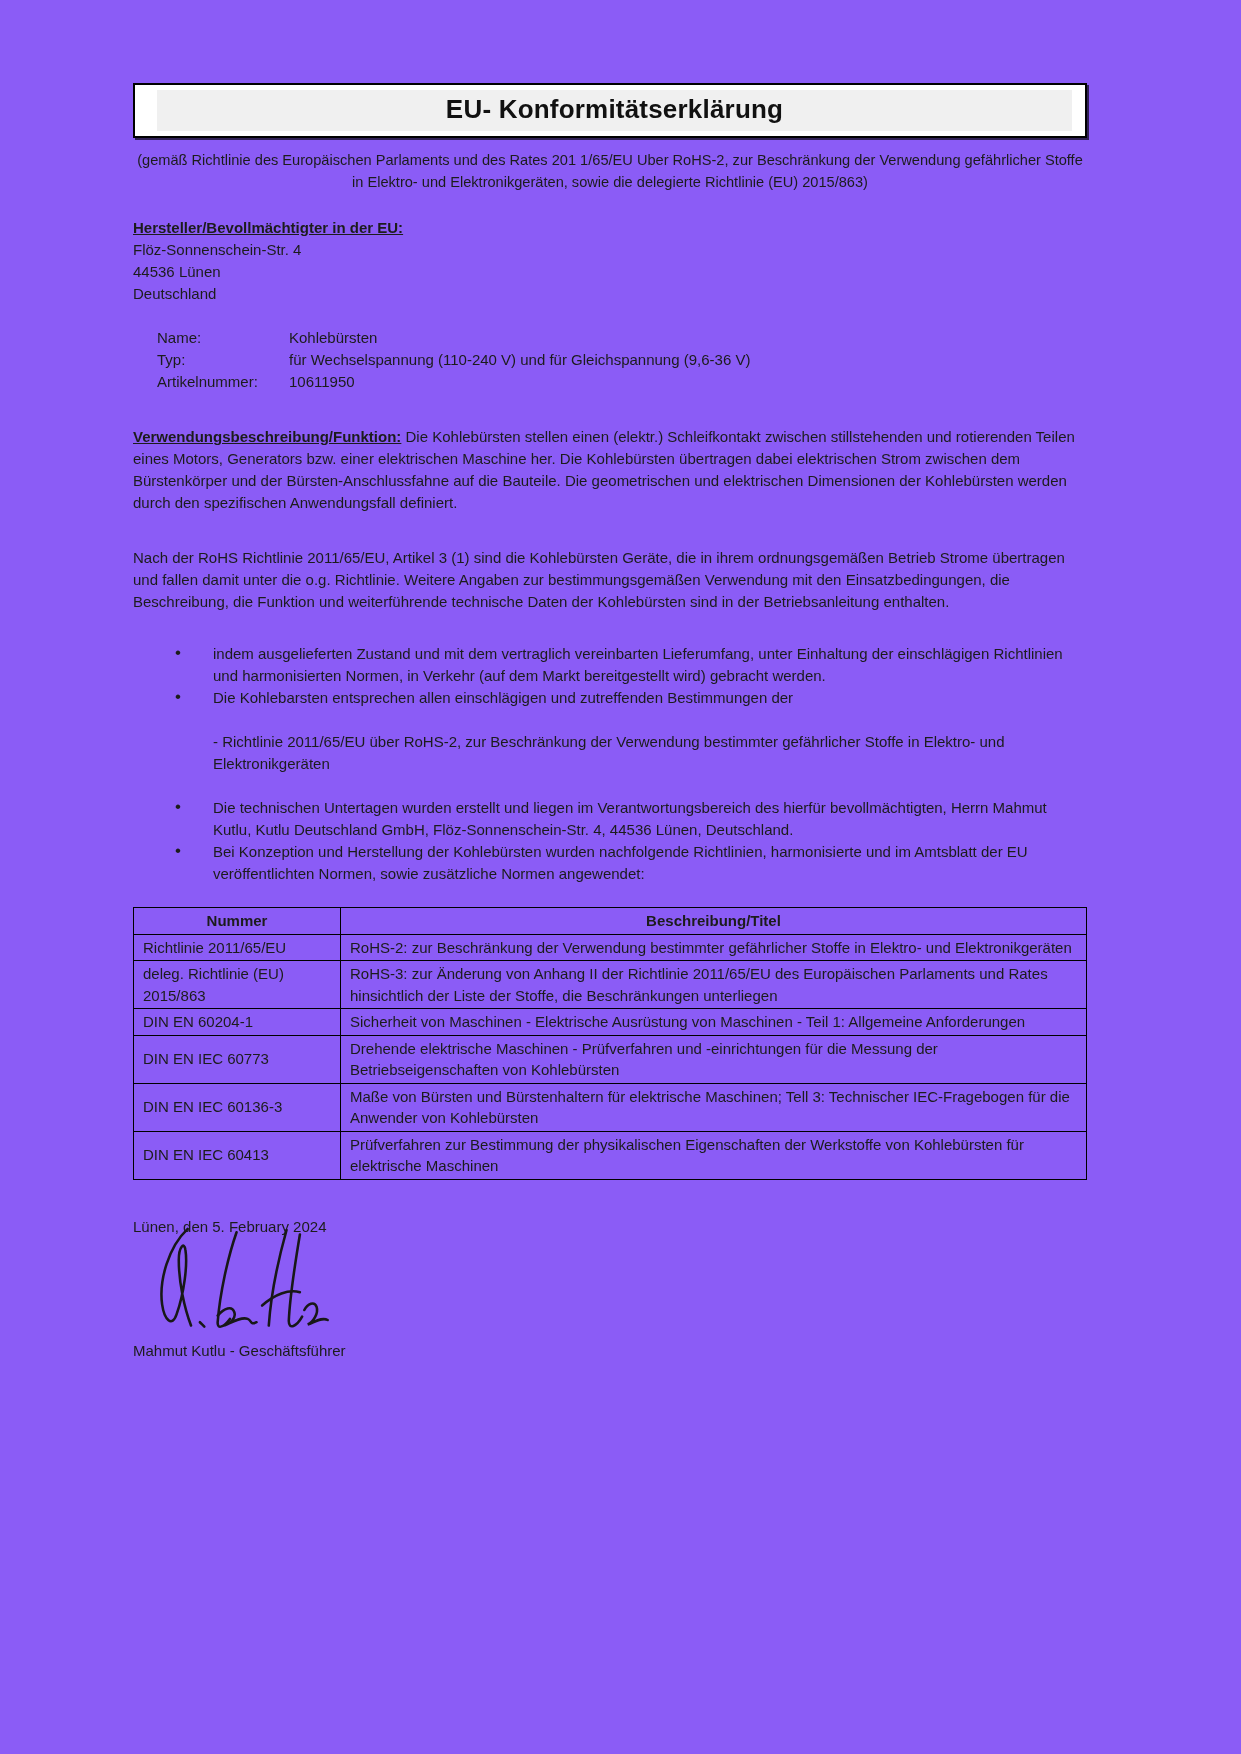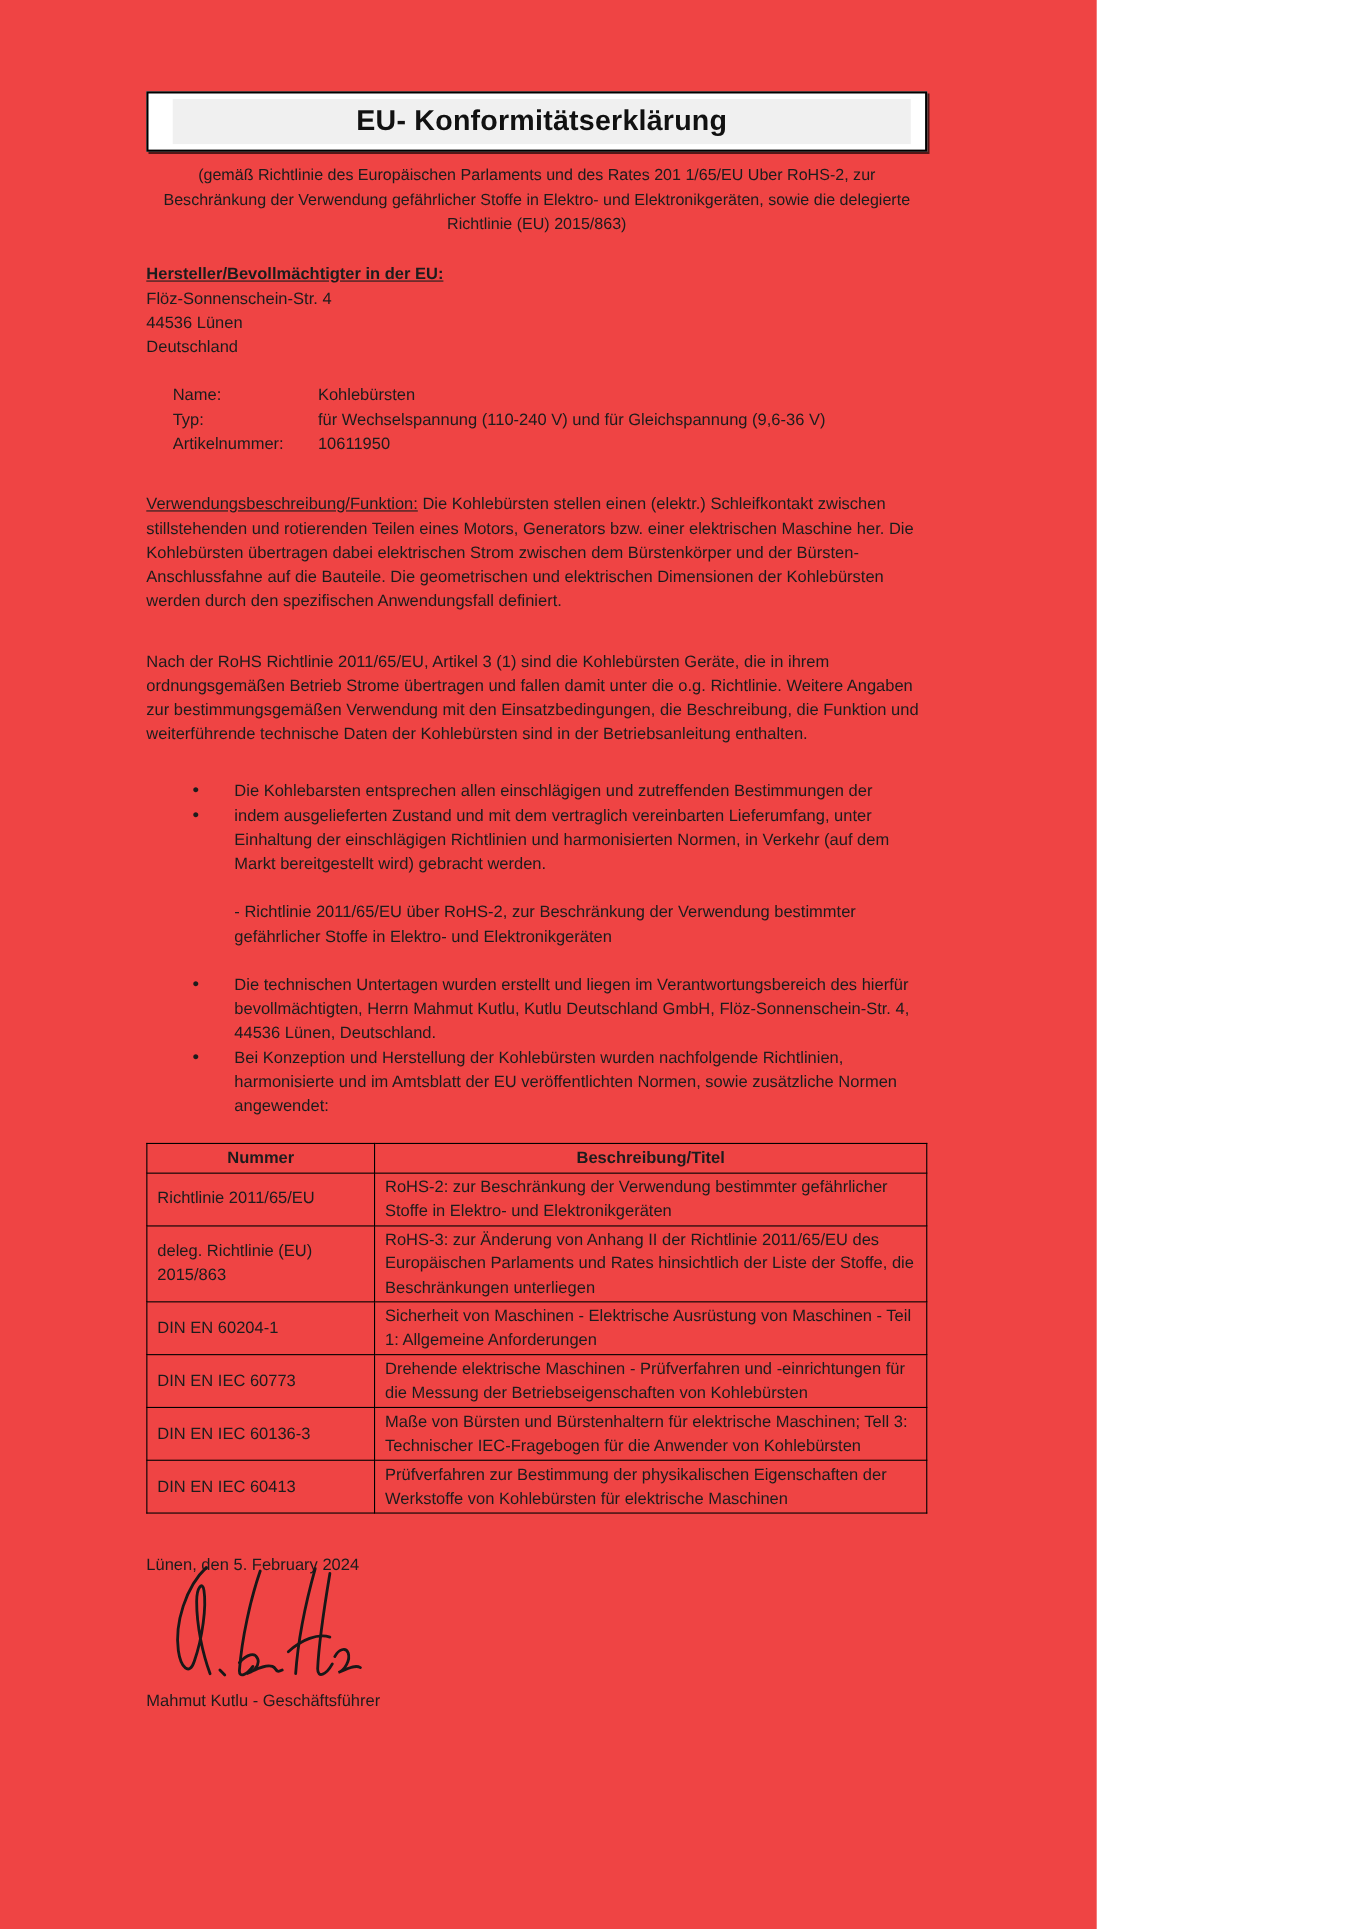--- a/index.html
+++ b/index.html
@@ -4,22 +4,22 @@
 <style>
   * { margin:0; padding:0; box-sizing:border-box; }
   html,body { background:#ffffff; }
   body {
     font-family:"Liberation Sans","DejaVu Sans",sans-serif;
     color:#1c1c1c;
     -webkit-font-smoothing:antialiased;
   }
   .page {
     position:relative;
-    width:997px; height:1754px;
-    background:#ef4444;
+    width:1241px; height:1754px;
+    background:#8b5cf6;
     padding:83px 154px 0 133px;
     overflow:hidden;
   }
 
   
   .title-box {
     border:2px solid #000;
     box-shadow:2px 2px 0 rgba(0,0,0,0.65);
     padding:5px 13px 5px 22px;
     background:#ffffff;
@@ -45,21 +45,21 @@
   }
 
   .manufacturer { margin-top:24px; font-size:15px; line-height:22px; }
   .manufacturer .heading { font-weight:bold; text-decoration:underline; }
 
   .product { margin-top:22px; font-size:15px; line-height:22px; }
   .product-row { display:flex; }
   .product-row .label { width:132px; flex:0 0 132px;margin-left:24px; }
 
   .para { margin-top:33px; font-size:15px; line-height:22px; text-align:left; }
-  .para .heading-inline { font-weight:normal; text-decoration:underline; }
+  .para .heading-inline { font-weight:bold; text-decoration:underline; }
 
   .bullets { margin-top:30px; font-size:15px; line-height:22px; }
   .bullet-item {
     position:relative;
     padding-left:80px;
   }
   .bullet-item::before {
     content:"\2022";
     position:absolute;
     left:42px; top:-1px;
@@ -130,22 +130,22 @@
     </div>
   </div>
 
   <div class="para">
     <span class="heading-inline">Verwendungsbeschreibung/Funktion:</span><span> Die Kohlebürsten stellen einen (elektr.) Schleifkontakt zwischen stillstehenden und rotierenden Teilen eines Motors, Generators bzw. einer elektrischen Maschine her. Die Kohlebürsten übertragen dabei elektrischen Strom zwischen dem Bürstenkörper und der Bürsten-Anschlussfahne auf die Bauteile. Die geometrischen und elektrischen Dimensionen der Kohlebürsten werden durch den spezifischen Anwendungsfall definiert.</span>
   </div>
 
   <div class="para">Nach der RoHS Richtlinie 2011/65/EU, Artikel 3 (1) sind die Kohlebürsten Geräte, die in ihrem ordnungsgemäßen Betrieb Strome übertragen und fallen damit unter die o.g. Richtlinie. Weitere Angaben zur bestimmungsgemäßen Verwendung mit den Einsatzbedingungen, die Beschreibung, die Funktion und weiterführende technische Daten der Kohlebürsten sind in der Betriebsanleitung enthalten.</div>
 
   <div class="bullets">
+    <div class="bullet-item">indem ausgelieferten Zustand und mit dem vertraglich vereinbarten Lieferumfang, unter Einhaltung der einschlägigen Richtlinien und harmonisierten Normen, in Verkehr (auf dem Markt bereitgestellt wird) gebracht werden.</div>
     <div class="bullet-item">Die Kohlebarsten entsprechen allen einschlägigen und zutreffenden Bestimmungen der</div>
-    <div class="bullet-item">indem ausgelieferten Zustand und mit dem vertraglich vereinbarten Lieferumfang, unter Einhaltung der einschlägigen Richtlinien und harmonisierten Normen, in Verkehr (auf dem Markt bereitgestellt wird) gebracht werden.</div>
     <div class="sub-item">- Richtlinie 2011/65/EU über RoHS-2, zur Beschränkung der Verwendung bestimmter gefährlicher Stoffe in Elektro- und Elektronikgeräten</div>
     <div class="bullet-item">Die technischen Untertagen wurden erstellt und liegen im Verantwortungsbereich des hierfür bevollmächtigten, Herrn Mahmut Kutlu, Kutlu Deutschland GmbH, Flöz-Sonnenschein-Str. 4, 44536 Lünen, Deutschland.</div>
     <div class="bullet-item">Bei Konzeption und Herstellung der Kohlebürsten wurden nachfolgende Richtlinien, harmonisierte und im Amtsblatt der EU veröffentlichten Normen, sowie zusätzliche Normen angewendet:</div>
   </div>
 
   <table class="standards">
     <colgroup>
         <col class="c1">
         <col>
       </colgroup>

